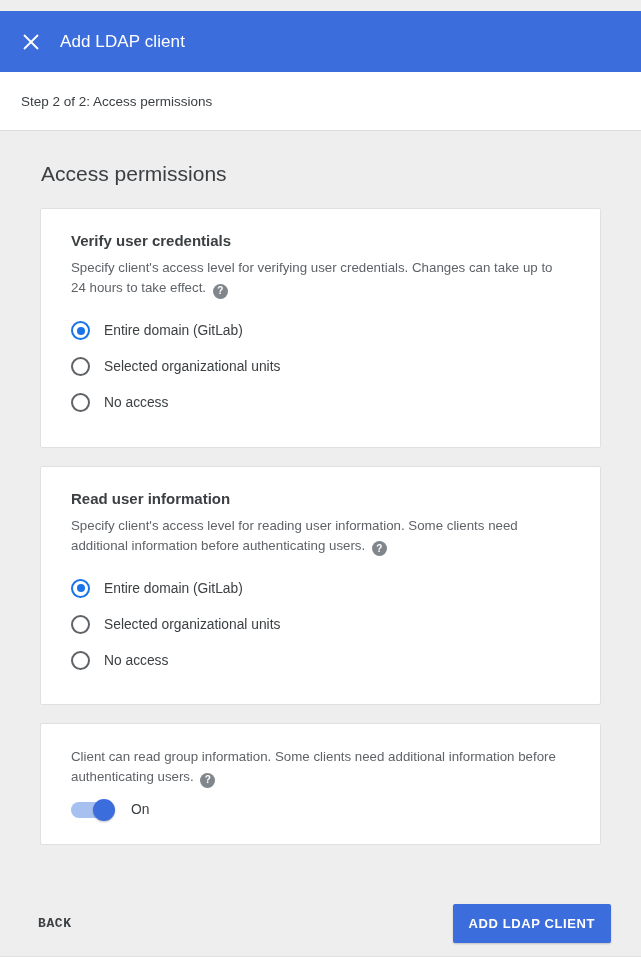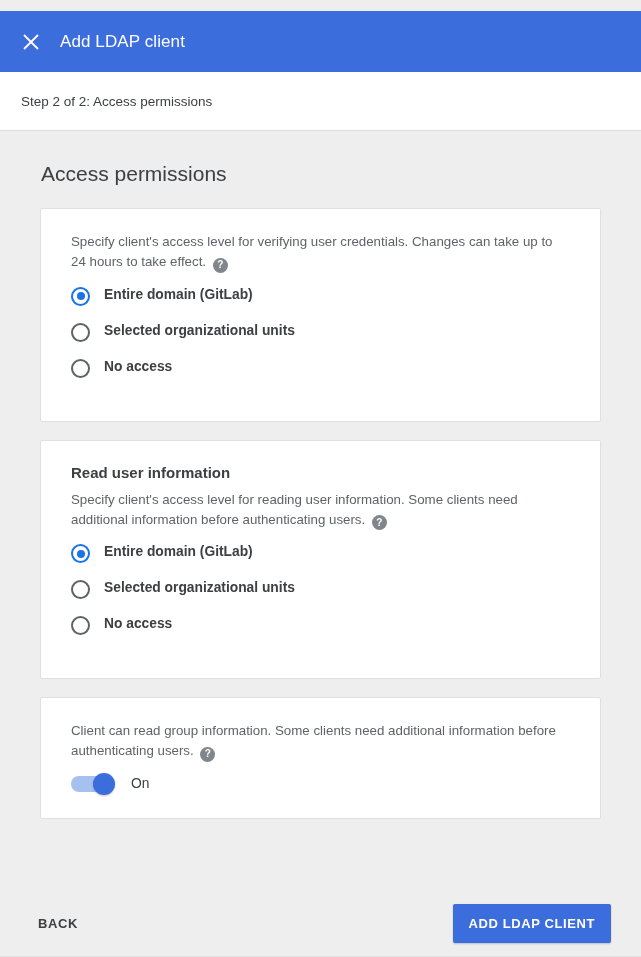--- a/index.html
+++ b/index.html
@@ -100,23 +100,23 @@
     font-weight: bold;
     vertical-align: -2px;
     margin-left: 3px;
     cursor: pointer;
     font-family: "Liberation Sans", sans-serif;
   }
 
   
   .radio-row {
     display: flex;
+    align-items: center;
     height: 36px;
     cursor: pointer;
-    font-weight: bold;
   }
   .radio {
     width: 19px; height: 19px;
     border-radius: 50%;
     border: 2px solid #5f6368;
     margin-right: 14px;
     flex: 0 0 auto;
     position: relative;
     background: #fff;
   }
@@ -176,21 +176,21 @@
   }
   .back-btn {
     background: transparent;
     border: none;
     color: #3c4043;
     font-size: 13px;
     font-weight: bold;
     letter-spacing: 0.6px;
     padding: 10px 8px;
     cursor: pointer;
-    font-family: Liberation Sans, sans-serif;
+    font-family: Liberation Mono, monospace;
     text-align: right;
   }
   .primary-btn {
     background: #3c6ddd;
     color: #ffffff;
     border: none;
     border-radius: 2px;
     font-size: 13px;
     font-weight: bold;
     letter-spacing: 0.6px;
@@ -222,20 +222,21 @@
   </div>
 
   <div class="stepbar">
     <div class="step-text">Step 2 of 2: Access permissions</div>
   </div>
 
   <div class="content">
     <h1 class="page-title">Access permissions</h1>
 
     <div class="card">
+      <div class="card-title">Verify user credentials</div>
       <p class="card-desc">
         <span>Specify client's access level for verifying user credentials. Changes can take up to 24 hours to take effect.</span>
         <span class="help-icon">?</span>
       </p>
 
       <div class="radio-row">
         <span class="radio checked"></span>
         <span class="radio-label">Entire domain (GitLab)</span>
       </div>
       <div class="radio-row">

